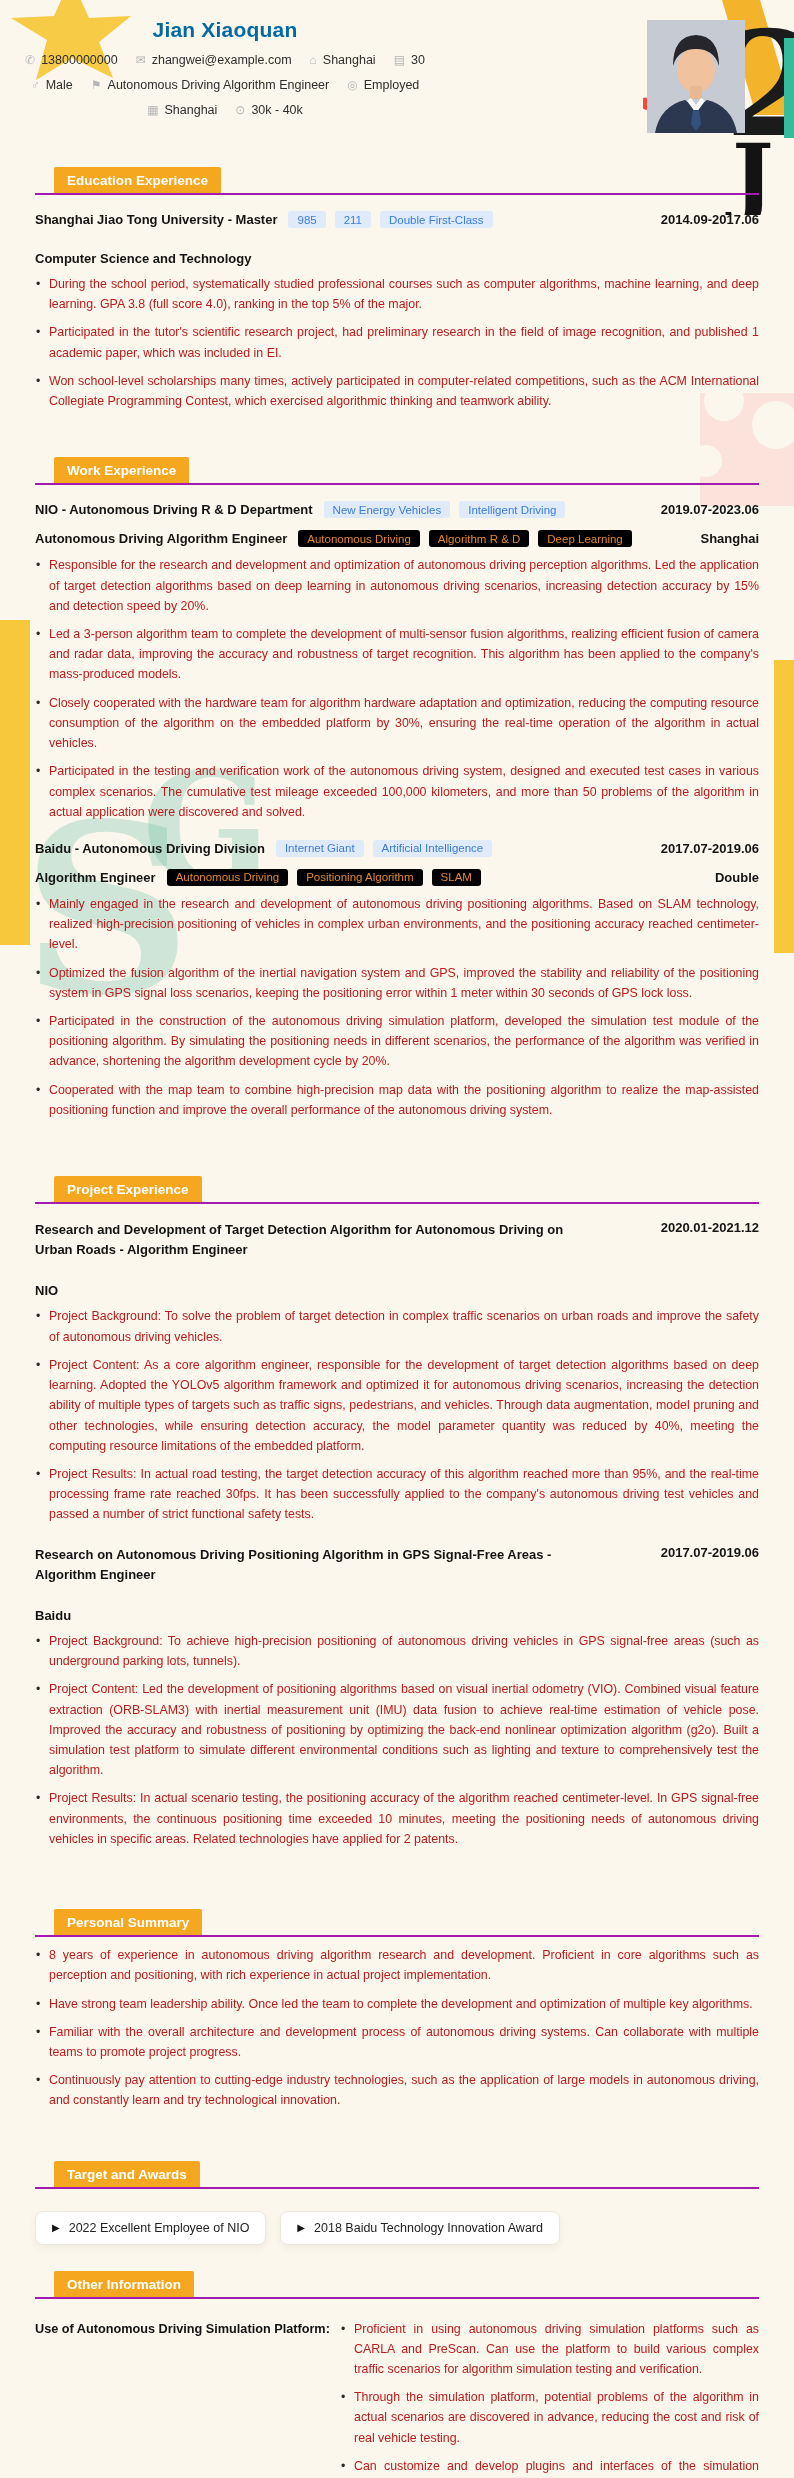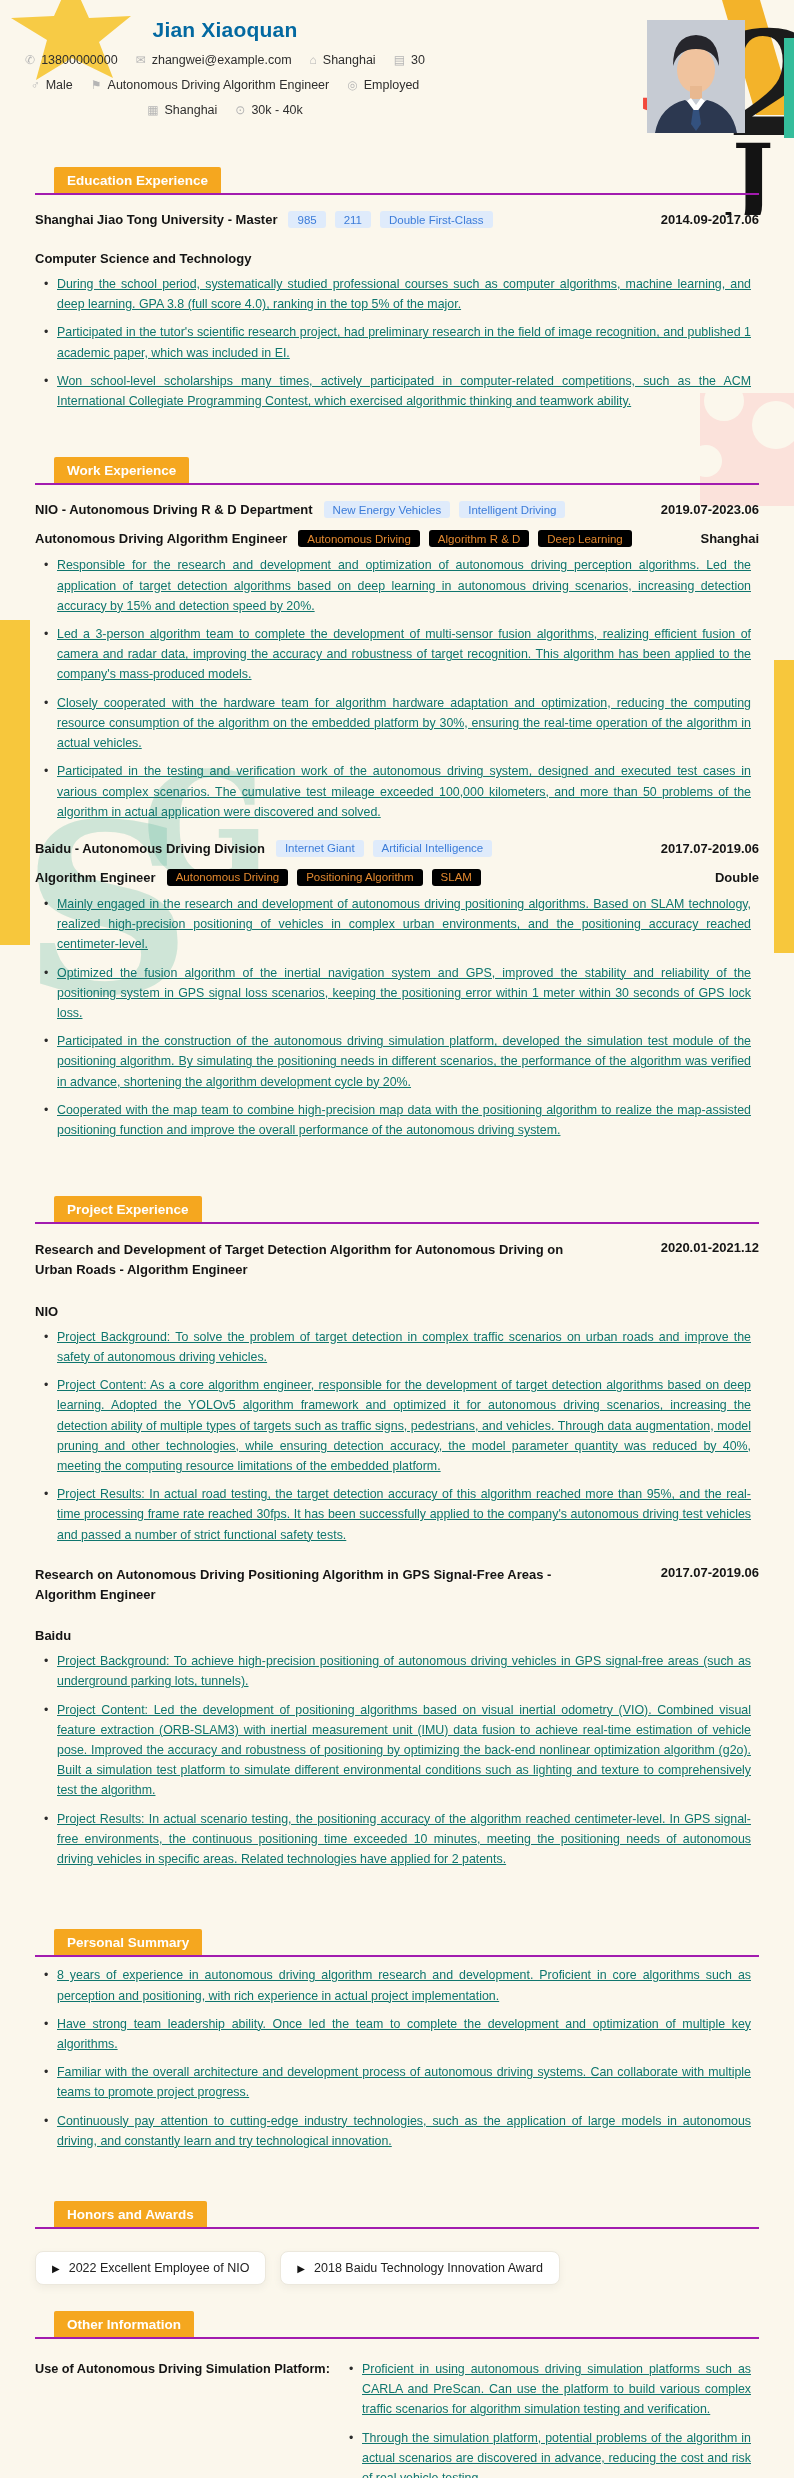--- a/index.html
+++ b/index.html
@@ -44,22 +44,22 @@
   .erow.top{align-items:flex-start;}
   .ttl{font-weight:bold;font-size:13px;color:#141414;}
   .ttl.wide{max-width:565px;line-height:1.55;}
   .chips{display:flex;gap:9px;margin-left:11px;}
   .chip{font-size:11.5px;padding:2.5px 9px;border-radius:3px;white-space:nowrap;}
   .chip.blue{background:#DFEBFB;color:#3C7CD8;}
   .chip.orange{background:#000000;color:#E2882F;}
   .edate{margin-left:auto;font-weight:bold;font-size:13px;white-space:nowrap;color:#141414;}
   .subttl{font-weight:bold;font-size:13px;color:#141414;margin-top:23px;}
   .bullets{margin-top:6px;}
-  .bullet{position:relative;padding-left:14px;margin:8px 8px;font-size:12.4px;
-          line-height:1.63;text-align:justify;color:#0f766e;text-decoration:underline;}
+  .bullet{position:relative;padding-left:14px;margin:8px 0;font-size:12.4px;
+          line-height:1.63;text-align:justify;color:#b91c1c;}
   .bullet::before{content:"•";position:absolute;left:1px;top:0;color:#2b2b2b;}
   .cards{display:flex;gap:14px;margin-top:22px;}
   .card{display:flex;align-items:center;gap:9px;background:#fff;border:1px solid #ECE8DD;
         border-radius:8px;padding:9px 16px;font-size:12.5px;color:#222;
         box-shadow:0 3px 8px rgba(0,0,0,0.05);}
   .play{font-size:10px;color:#141414;}
   .other-row{display:flex;margin-top:20px;}
   .other-label{width:305px;flex-shrink:0;font-weight:bold;font-size:12.7px;color:#141414;
                line-height:1.6;}
   .other-bullets{flex:1;margin-top:-8px;}
@@ -292,21 +292,21 @@
 
       <p class="bullet">8 years of experience in autonomous driving algorithm research and development. Proficient in core algorithms such as perception and positioning, with rich experience in actual project implementation.</p>
           <p class="bullet">Have strong team leadership ability. Once led the team to complete the development and optimization of multiple key algorithms.</p>
           <p class="bullet">Familiar with the overall architecture and development process of autonomous driving systems. Can collaborate with multiple teams to promote project progress.</p>
           <p class="bullet">Continuously pay attention to cutting-edge industry technologies, such as the application of large models in autonomous driving, and constantly learn and try technological innovation.</p>
         </div>
     </div>
 
     <div class="sec hon">
       <div class="sec-head">
-        <span class="sec-badge">Honors and Awards</span>
+        <span class="sec-badge">Target and Awards</span>
       </div>
       <div class="cards">
 
           <div class="card">
             <span class="play">▶</span>
             <span>2022 Excellent Employee of NIO</span>
           </div>
 
           <div class="card">
             <span class="play">▶</span>

